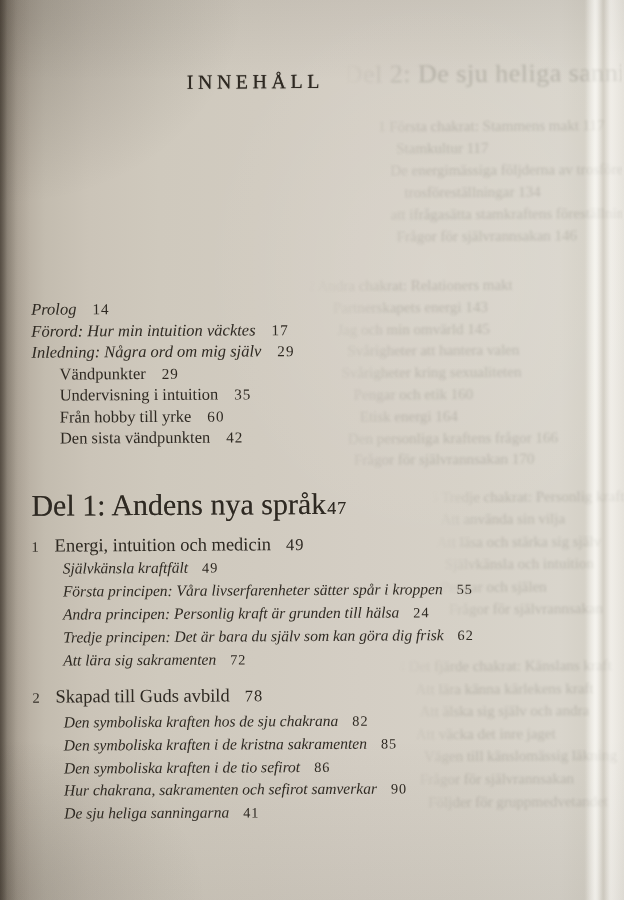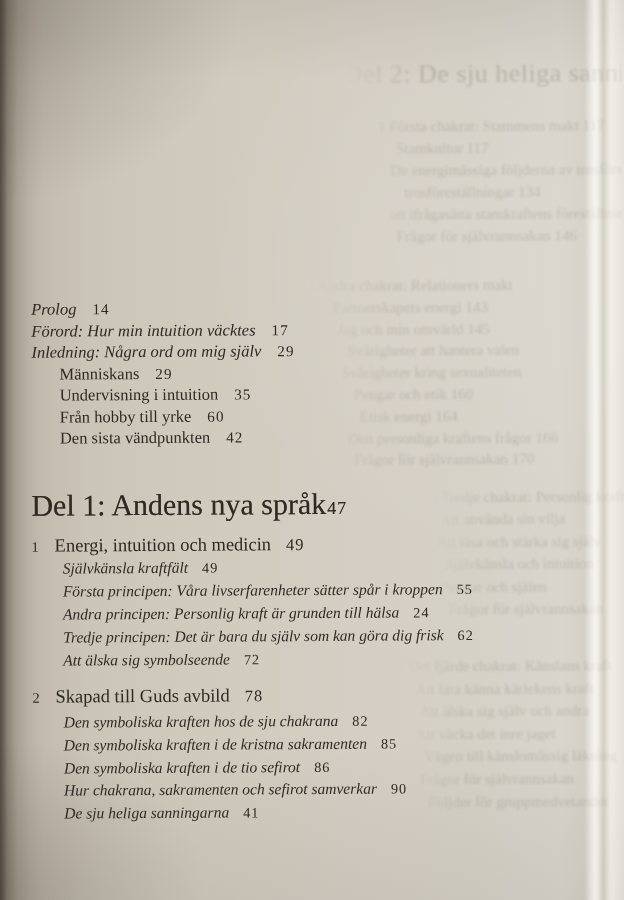--- a/index.html
+++ b/index.html
@@ -115,33 +115,34 @@
       <div class="g-line">4  Det fjärde chakrat: Känslans kraft</div>
       <div class="g-line p18">Att lära känna kärlekens kraft</div>
       <div class="g-line p22">Att älska sig själv och andra</div>
       <div class="g-line p18">Att väcka det inre jaget</div>
       <div class="g-line p26">Vägen till känslomässig läkning</div>
       <div class="g-line p22">Frågor för självrannsakan</div>
       <div class="g-line p30">Följder för gruppmedvetandet</div>
     </div>
 
     <div class="content">
+      <div class="title">INNEHÅLL</div>
 
       <div class="front">
         <div class="row it">
           <span>Prolog</span><span class="pg">14</span>
         </div>
         <div class="row it">
           <span>Förord: Hur min intuition väcktes</span><span class="pg">17</span>
         </div>
         <div class="row it">
           <span>Inledning: Några ord om mig själv</span><span class="pg">29</span>
         </div>
         <div class="row indent">
-          <span>Människans</span><span class="pg">29</span>
+          <span>Vändpunkter</span><span class="pg">29</span>
         </div>
         <div class="row indent">
           <span>Undervisning i intuition</span><span class="pg">35</span>
         </div>
         <div class="row indent">
           <span>Från hobby till yrke</span><span class="pg">60</span>
         </div>
         <div class="row indent">
           <span>Den sista vändpunkten</span><span class="pg">42</span>
         </div>
@@ -161,21 +162,21 @@
         <div class="row">
           <span>Första principen: Våra livserfarenheter sätter spår i kroppen</span><span class="pg">55</span>
         </div>
         <div class="row">
           <span>Andra principen: Personlig kraft är grunden till hälsa</span><span class="pg">24</span>
         </div>
         <div class="row">
           <span>Tredje principen: Det är bara du själv som kan göra dig frisk</span><span class="pg">62</span>
         </div>
         <div class="row">
-          <span>Att älska sig symbolseende</span><span class="pg">72</span>
+          <span>Att lära sig sakramenten</span><span class="pg">72</span>
         </div>
       </div>
 
       <div class="chapter ch2">
         <span class="num">2</span><span>Skapad till Guds avbild</span><span class="pg">78</span>
       </div>
       <div class="sections s2">
         <div class="row">
           <span>Den symboliska kraften hos de sju chakrana</span><span class="pg">82</span>
         </div>

